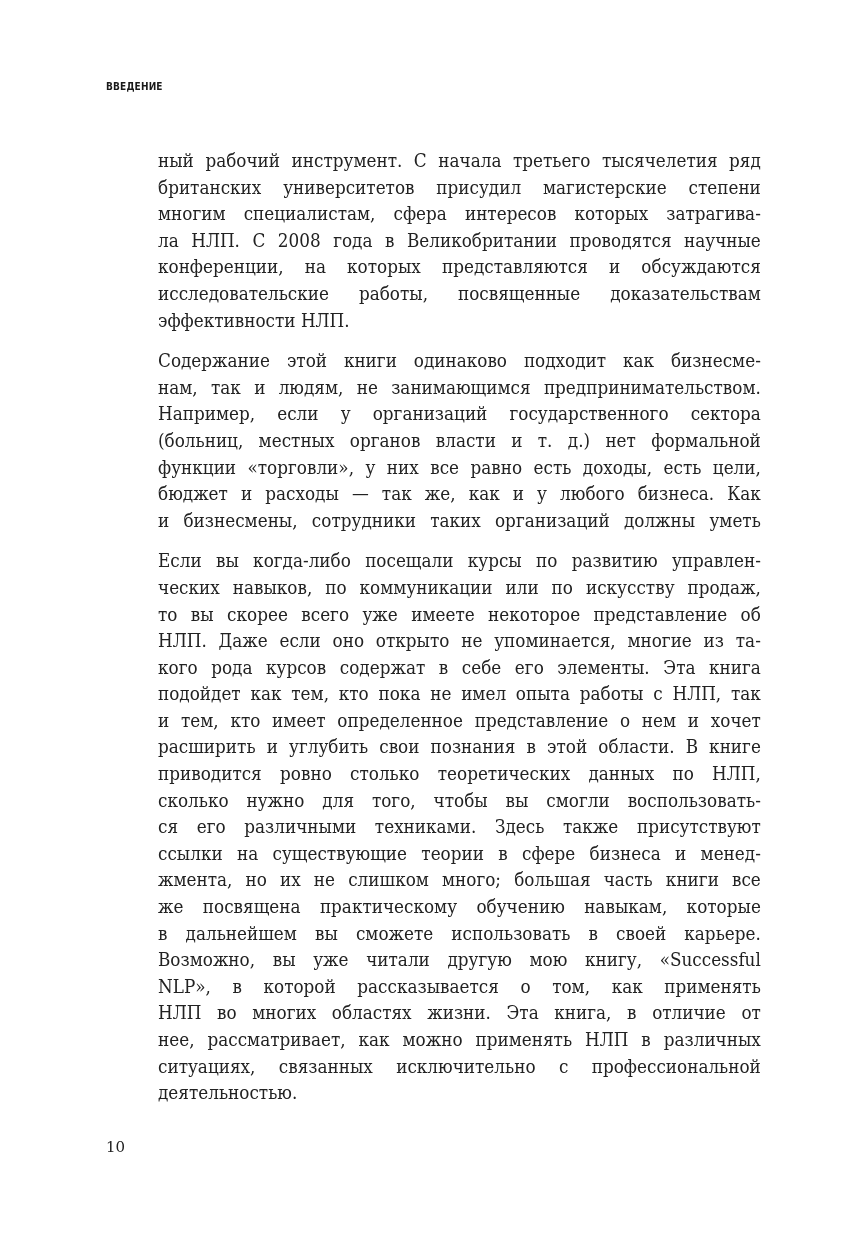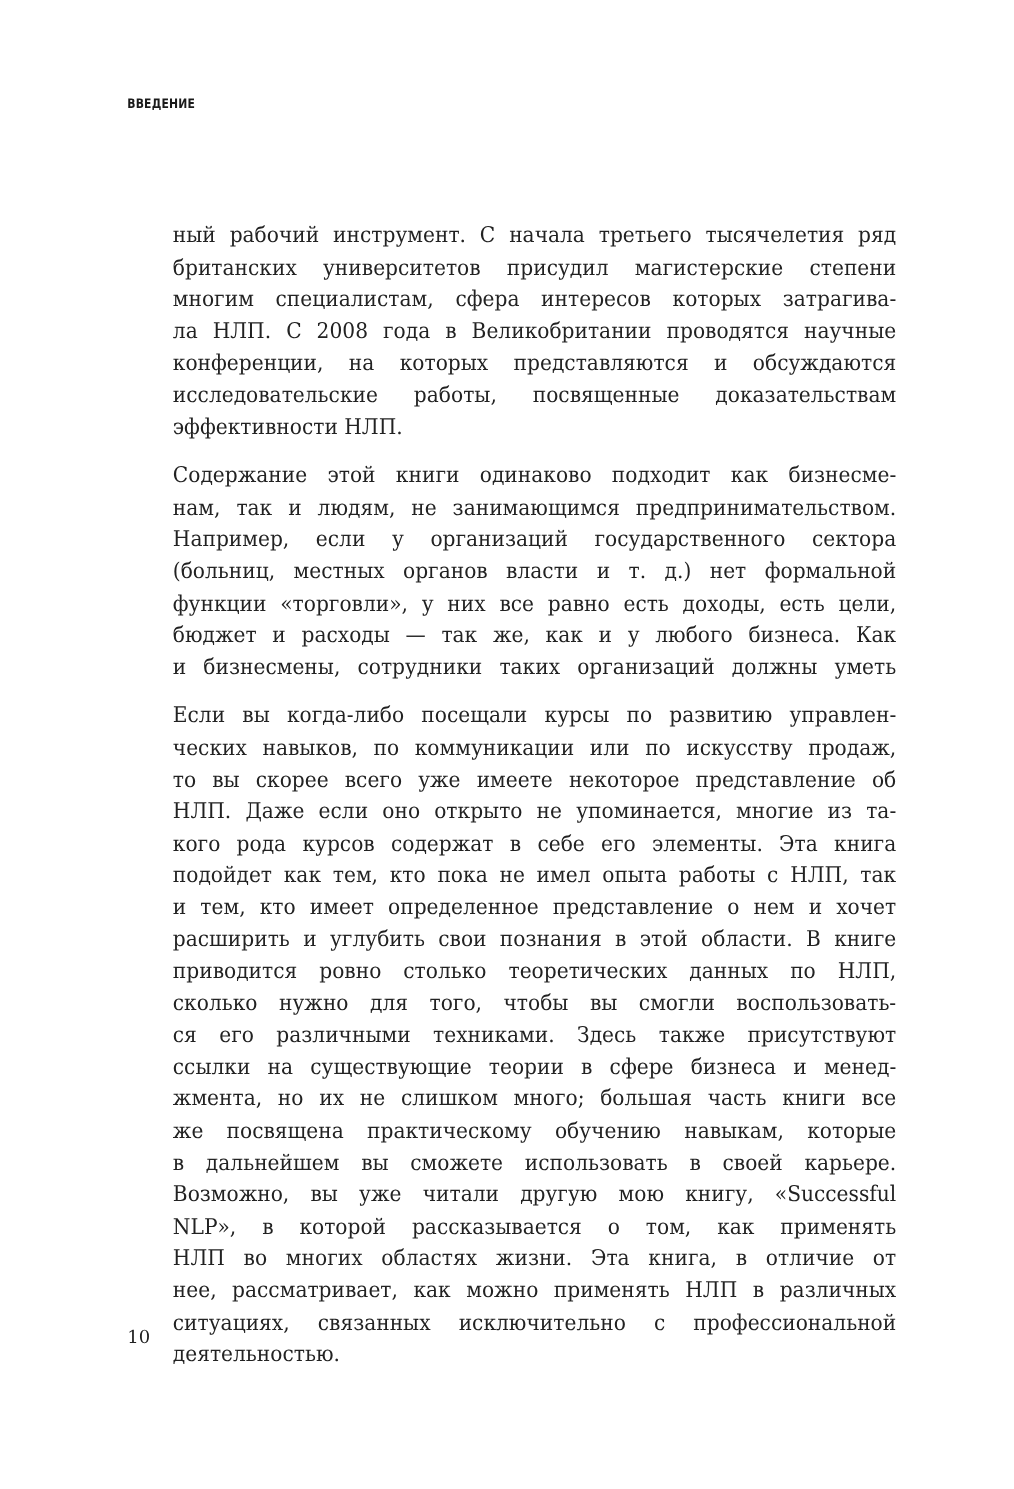--- a/index.html
+++ b/index.html
@@ -4,33 +4,33 @@
 <style>
   html, body { margin: 0; padding: 0; background: #ffffff; }
   body { width: 845px; height: 1241px; position: relative; overflow: hidden; }
   .running-head {
     position: absolute; left: 106px; top: 80px;
     font-family: "DejaVu Sans", sans-serif; font-weight: bold;
     font-size: 11px; letter-spacing: 0.2px; color: #1a1a1a;
     transform: scaleX(0.82); transform-origin: left center;
   }
   .body-text {
-    position: absolute; left: 144px; top: 148px; width: 603px;
+    position: absolute; left: 158px; top: 148px; width: 603px;
     font-family: "DejaVu Serif", serif; font-size: 18.1px;
-    line-height: 26.6px; color: #222222; margin-top: 36px;
+    line-height: 26.6px; color: #222222;
   }
   .line {
     display: block; white-space: nowrap; text-align: justify;
     text-align-last: justify; height: 26.6px;
     transform: scaleX(0.93); transform-origin: left center; width: 107.5%;
   }
   .line.last { text-align-last: left; }
   .para { margin-bottom: 14px; }
   .page-number {
-    position: absolute; left: 106px; top: 1105px;
+    position: absolute; left: 106px; top: 1138px;
     font-family: "DejaVu Serif", serif; font-size: 15px; color: #222;
   }
 </style>
 </head>
 <body>
 
 <div class="running-head">ВВЕДЕНИЕ</div>
 
 <div class="body-text">
   <div class="para">

